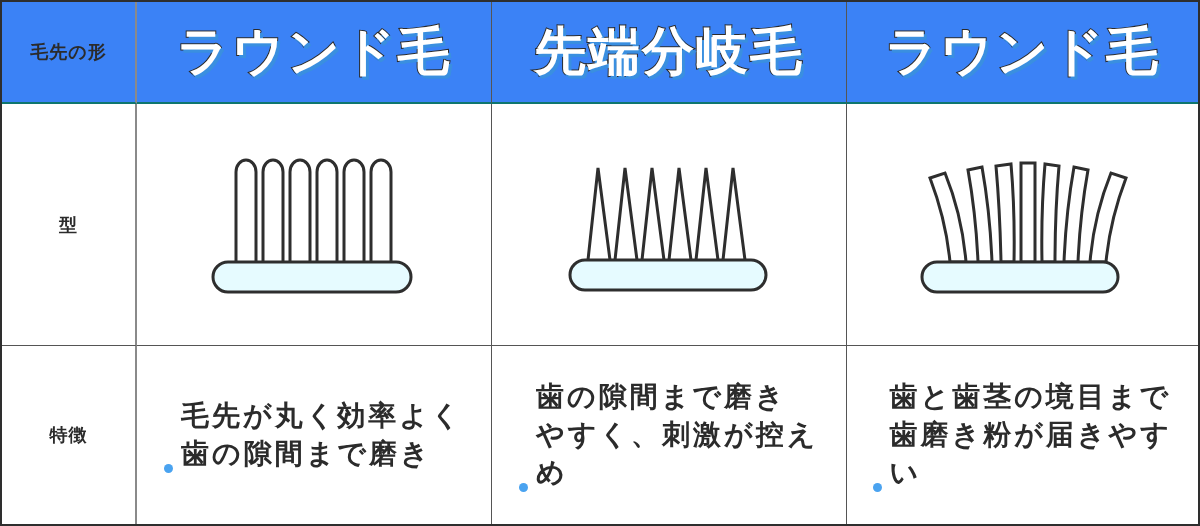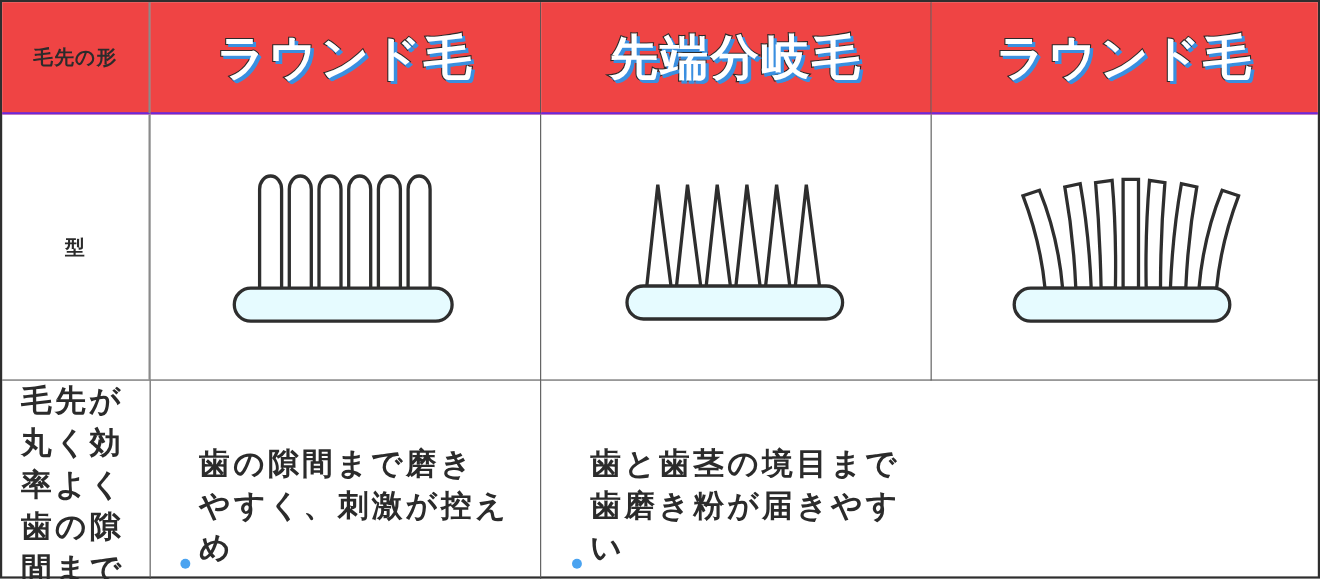--- a/index.html
+++ b/index.html
@@ -14,28 +14,28 @@
     background: #ffffff;
   }
   .cell {
     border-right: 1px solid #555;
     border-bottom: 1px solid #555;
     display: flex; align-items: center; justify-content: center;
     position: relative;
   }
   .cell.last-col { border-right: none; }
   .cell.last-row { border-bottom: none; }
-  .head { background: #ef4444; border-bottom: 2px solid #6d28d9; }
+  .head { background: #3b82f6; border-bottom: 2px solid #0f766e; }
   .col0 { border-right: 2px solid #8a8a8a; }
   .head.col0 { border-right: 2px solid #8a8a8a; }
   .row-label {
     font-size: 18px; font-weight: bold; color: #2b2b2b; letter-spacing: 1px;
   }
   .title {
-    font-size: 44px; font-weight: 900; color: #ffffff;
+    font-size: 52px; font-weight: 900; color: #ffffff;
     letter-spacing: 2px;
     -webkit-text-stroke: 2px #2b2b2b;
     paint-order: stroke fill;
     text-shadow: 3px 3px 0 #3a8fe0, 2px 3px 0 #3a8fe0;
     font-family: Liberation Sans, sans-serif;
   }
   .feature {
     display: flex; align-items: flex-end; gap: 8px;
     font-size: 28px; font-weight: bold; line-height: 38px; color: #2b2b2b;
     letter-spacing: 3px;
@@ -103,20 +103,23 @@
         <path d="M83 112 Q 82 62 78 16 L93 14 Q 97 60 96 112 Z"></path>
         <path d="M103 112 L103 13 L117 13 L117 112 Z"></path>
         <path d="M124 112 Q 123 60 127 14 L141 16 Q 137 62 137 112 Z"></path>
         <path d="M146 112 Q 148 62 156 17 L170 20 Q 162 65 160 112 Z"></path>
         <path d="M172 112 Q 176 65 193 23 L208 28 Q 192 70 188 112 Z"></path>
       </g>
       <rect x="4" y="112" width="196" height="30" rx="15" fill="#e6fbff" stroke="#2e2e2e" stroke-width="3"></rect>
     </svg>
   </div>
 
+  <div class="cell col0 last-row">
+    <span class="row-label">特徴</span>
+  </div>
   <div class="cell last-row">
     <div class="feature">
       <span class="bullet"></span>
       <div class="feature-text">
         <span>毛先が丸く効率よく</span>
         <span>歯の隙間まで磨き</span>
       </div>
     </div>
   </div>
   <div class="cell last-row">

